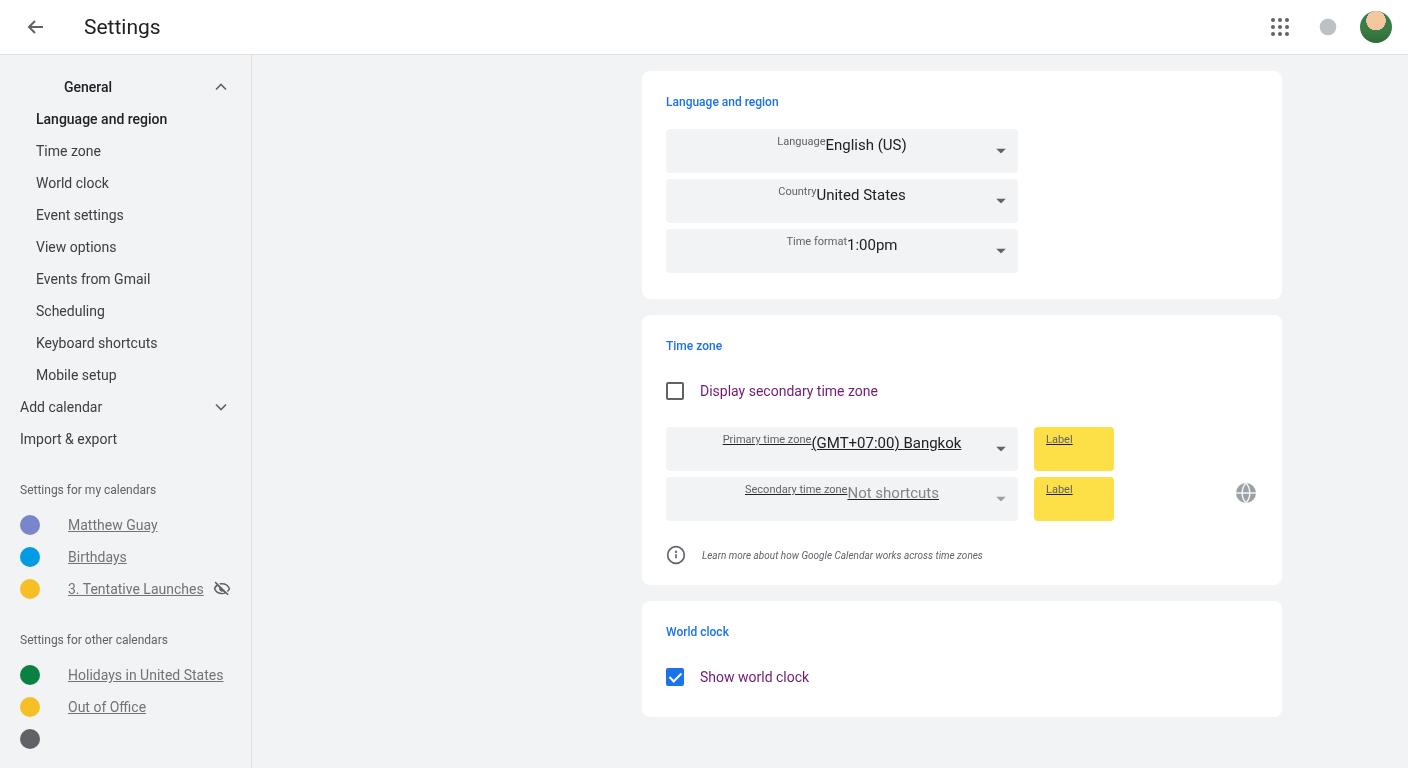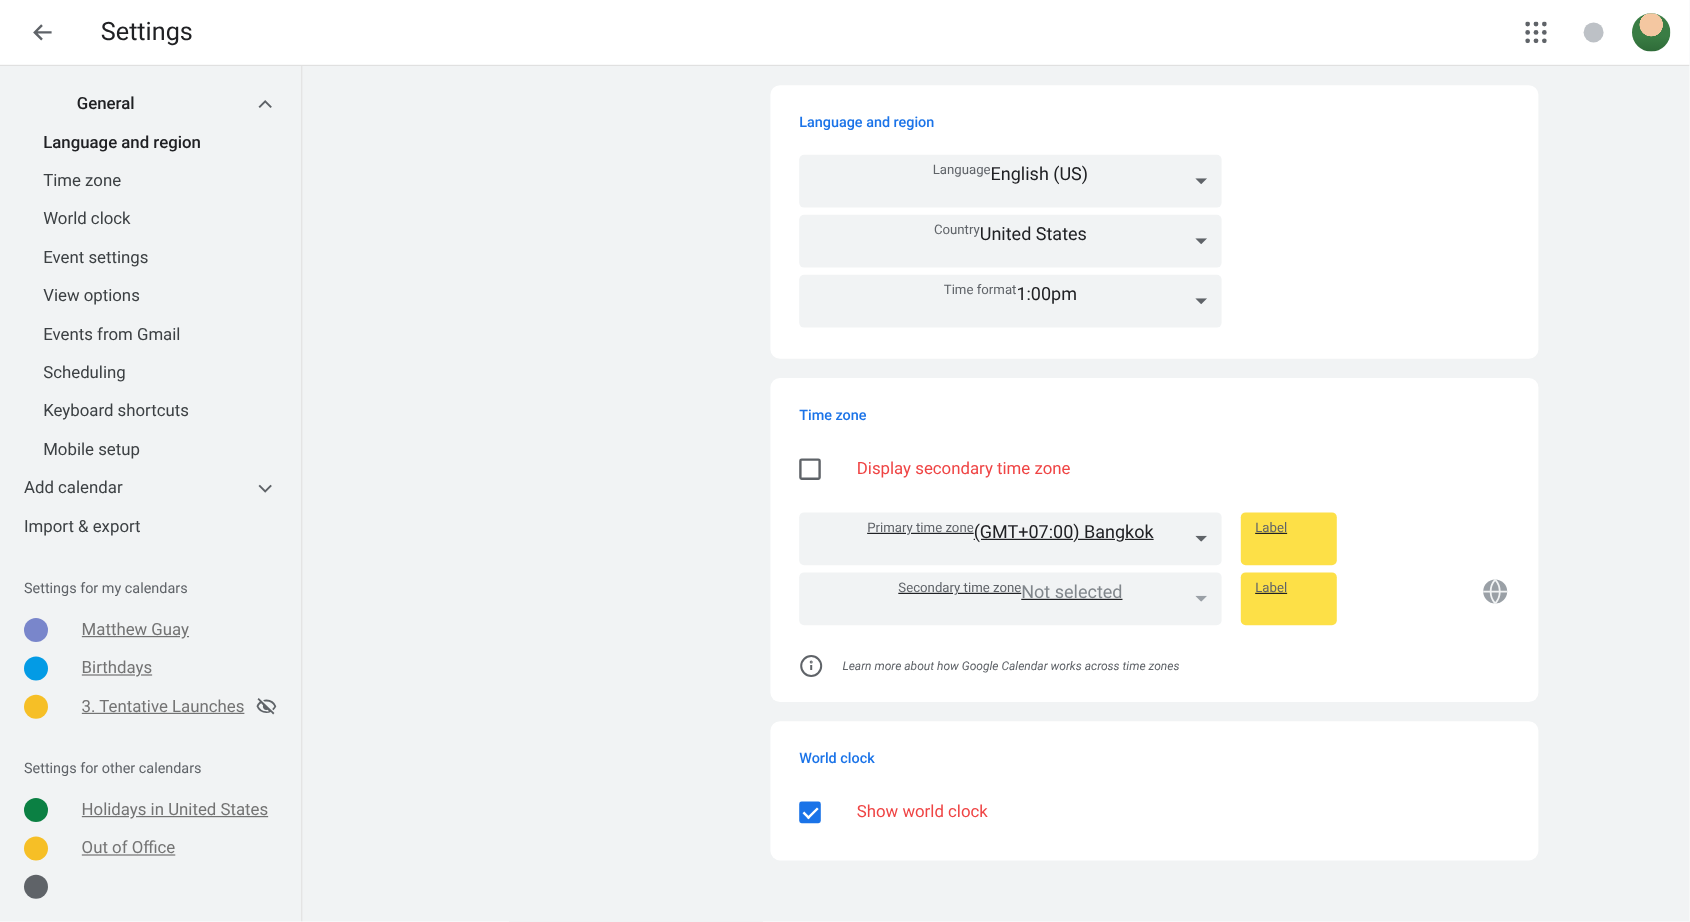--- a/index.html
+++ b/index.html
@@ -45,21 +45,21 @@
   
   .field-row { display: flex; align-items: flex-start; padding-left: 24px; gap: 16px; margin-bottom: 6px; text-decoration: underline; }
   .field-row .select-field { margin: 0; }
   .label-field { background: #fde047; border-radius: 4px; width: 80px; padding: 6px 12px; min-height: 44px; display:flex; align-items:flex-start; }
   .label-field span { font-size: 11px; color: #5f6368; }
   
   .checkbox-row { display: flex; align-items: center; padding: 0 24px; gap: 16px; min-height: 36px; }
   .chk { width: 18px; height: 18px; border: 2px solid #5f6368; border-radius: 2px; flex-shrink: 0; cursor: pointer; position: relative; }
   .chk.checked { background: #1a73e8; border-color: #1a73e8; }
   .chk.checked::after { content: ""; position: absolute; left: 4px; top: 0px; width: 5px; height: 10px; border: solid white; border-width: 0 2px 2px 0; transform: rotate(45deg); }
-  .chk-label { font-size: 14px; color: #ef4444; margin-left: 14px; }
+  .chk-label { font-size: 14px; color: #701a75; }
   
   .tz-row { margin-bottom: 18px; margin-top: 6px; }
   .tz-actions { position: absolute; right: 24px; top: 166px; }
   .globe-icon { width: 24px; height: 24px; color: #9aa0a6; }
   
   .info-row { display: flex; align-items: center; padding: 12px 24px 0 24px; gap: 16px; color: #5f6368; margin-top: 12px; }
   .info-row .info-icon { flex-shrink: 0; }
   .info-text { font-size: 10px; color: #5f6368; font-style: italic; }
 
   svg { display: block; }
@@ -233,21 +233,21 @@
                 </svg>
               </div>
           </div>
           <div class="label-field">
               <span>Label</span>
             </div>
         </div>
         <div class="field-row">
           <div class="select-field">
             <div class="select-label">Secondary time zone</div>
-            <div class="select-value disabled">Not selected</div>
+            <div class="select-value disabled">Not shortcuts</div>
             <div class="select-arrow">
                 <svg width="10" height="5" viewBox="0 0 10 5" fill="#9aa0a6">
                   <path d="M0 0l5 5 5-5z"></path>
                 </svg>
               </div>
           </div>
           <div class="label-field">
               <span>Label</span>
             </div>
         </div>

